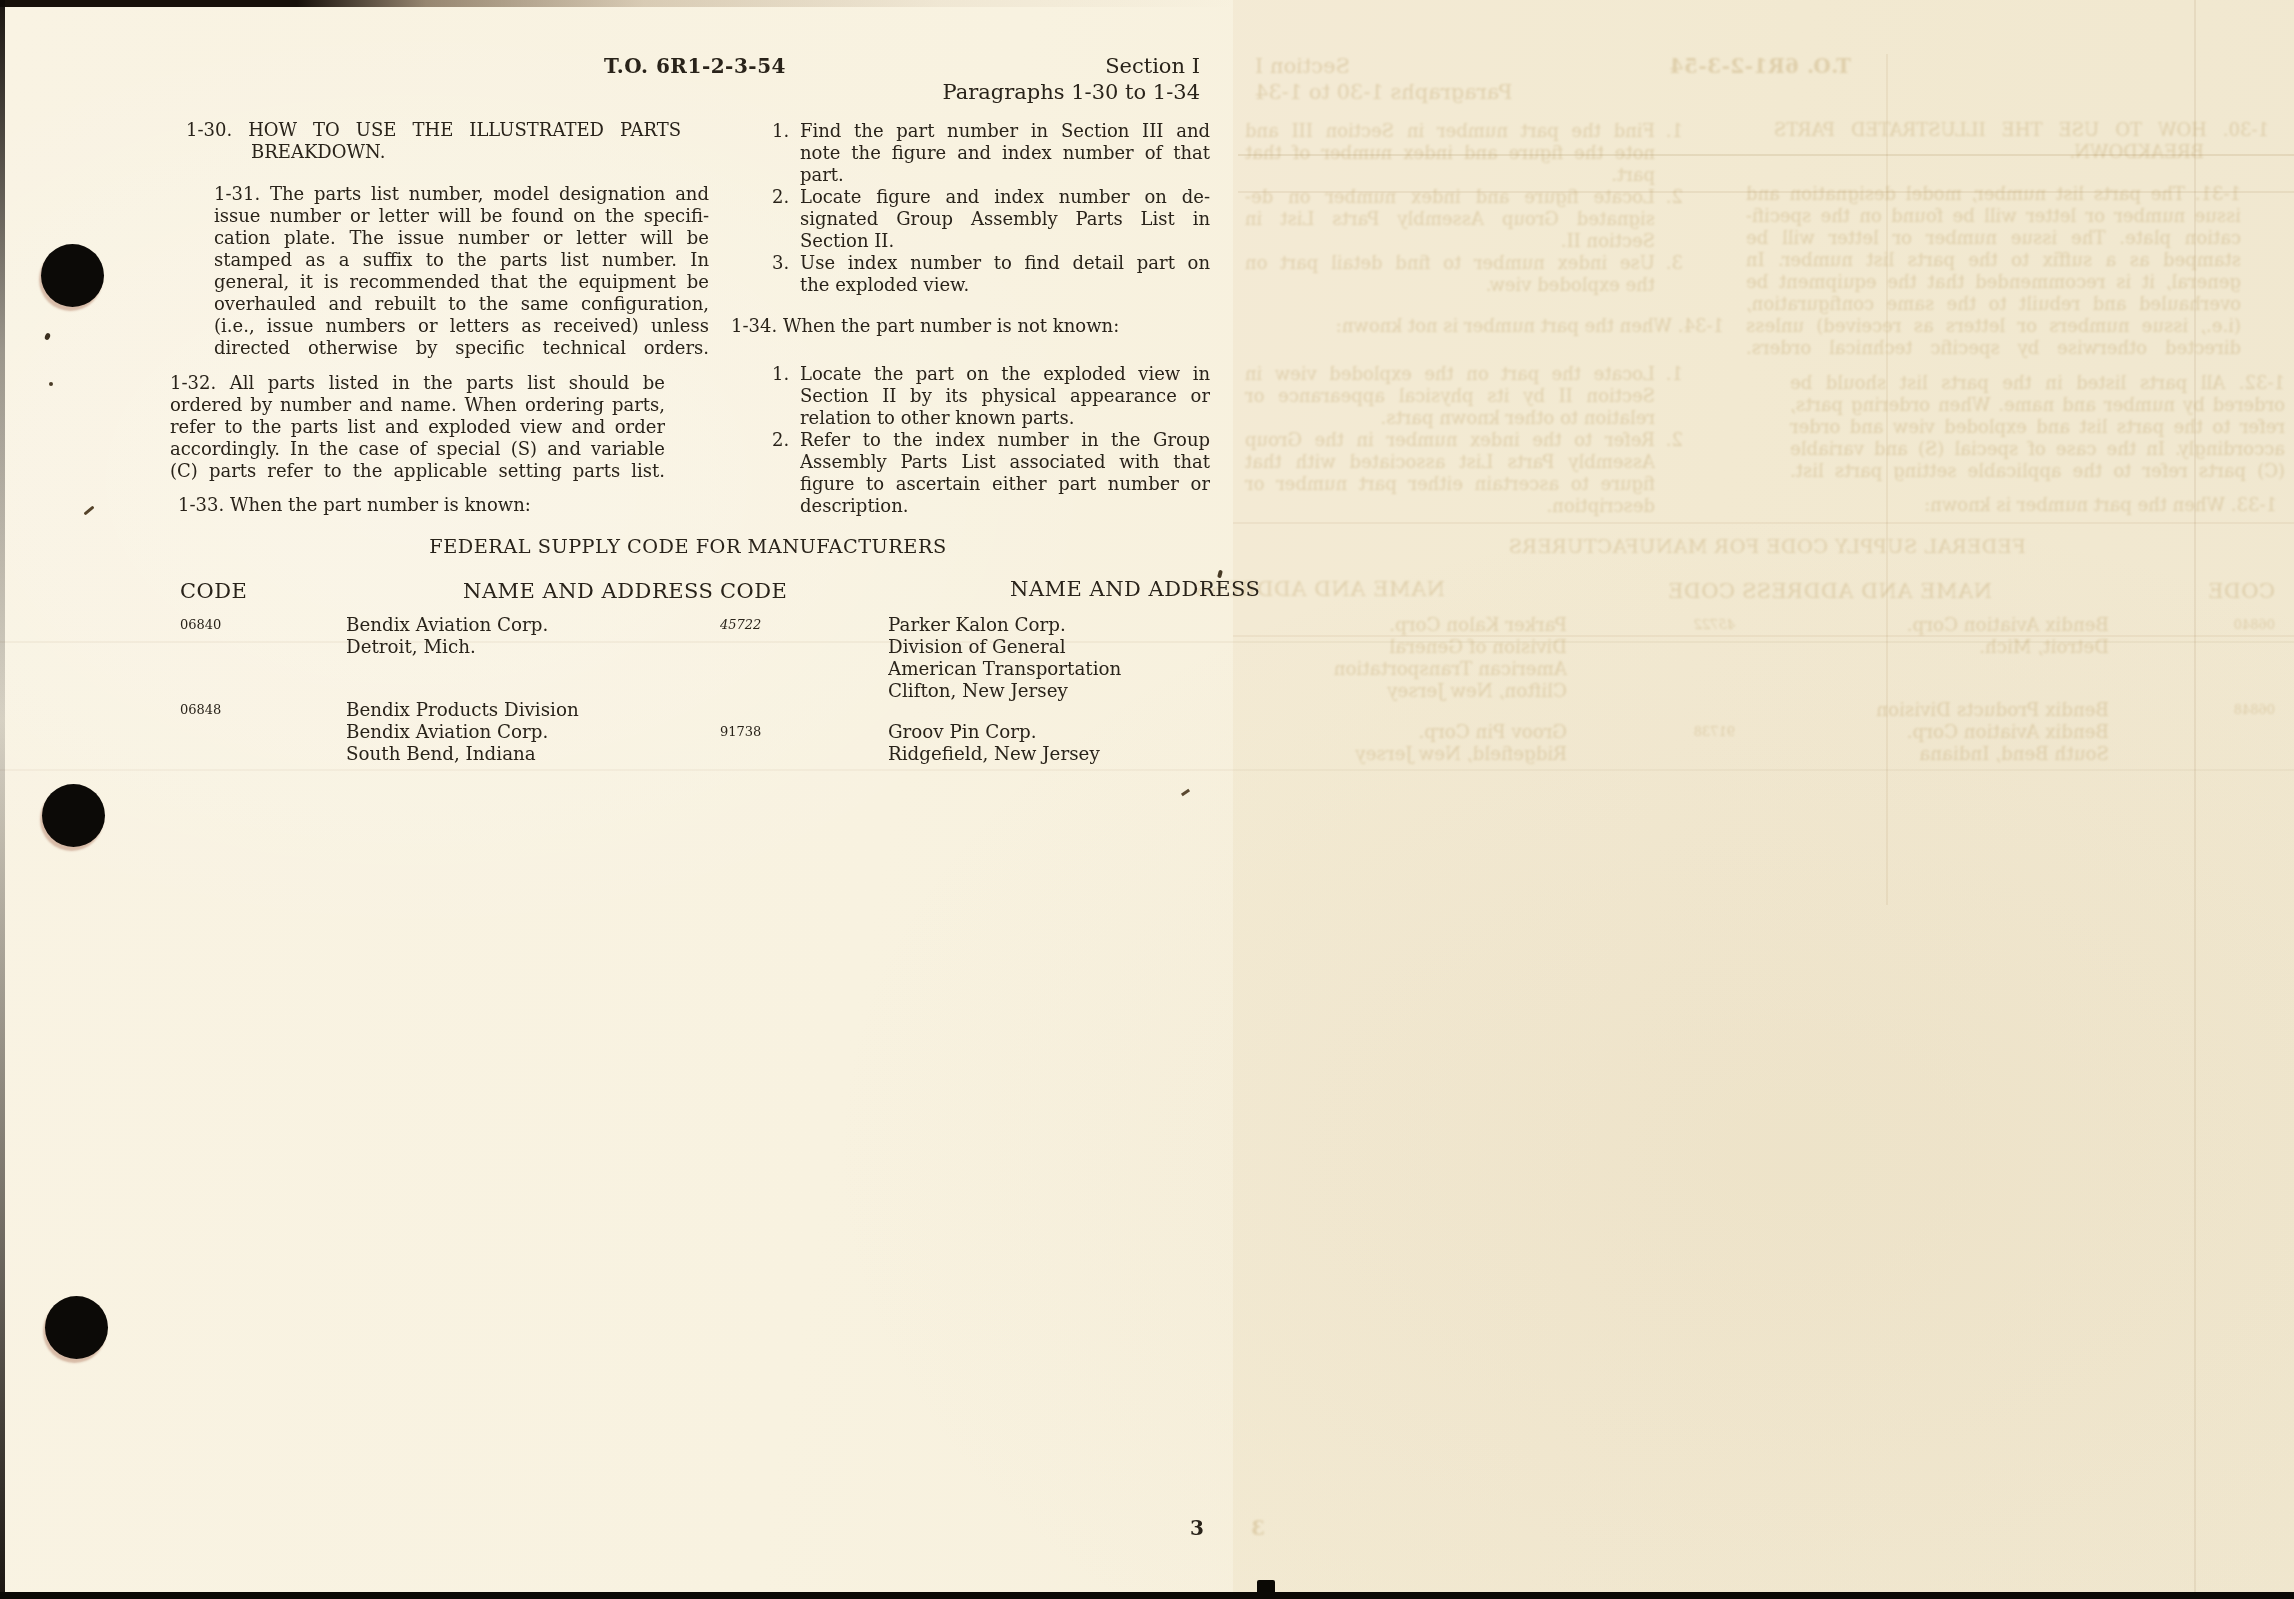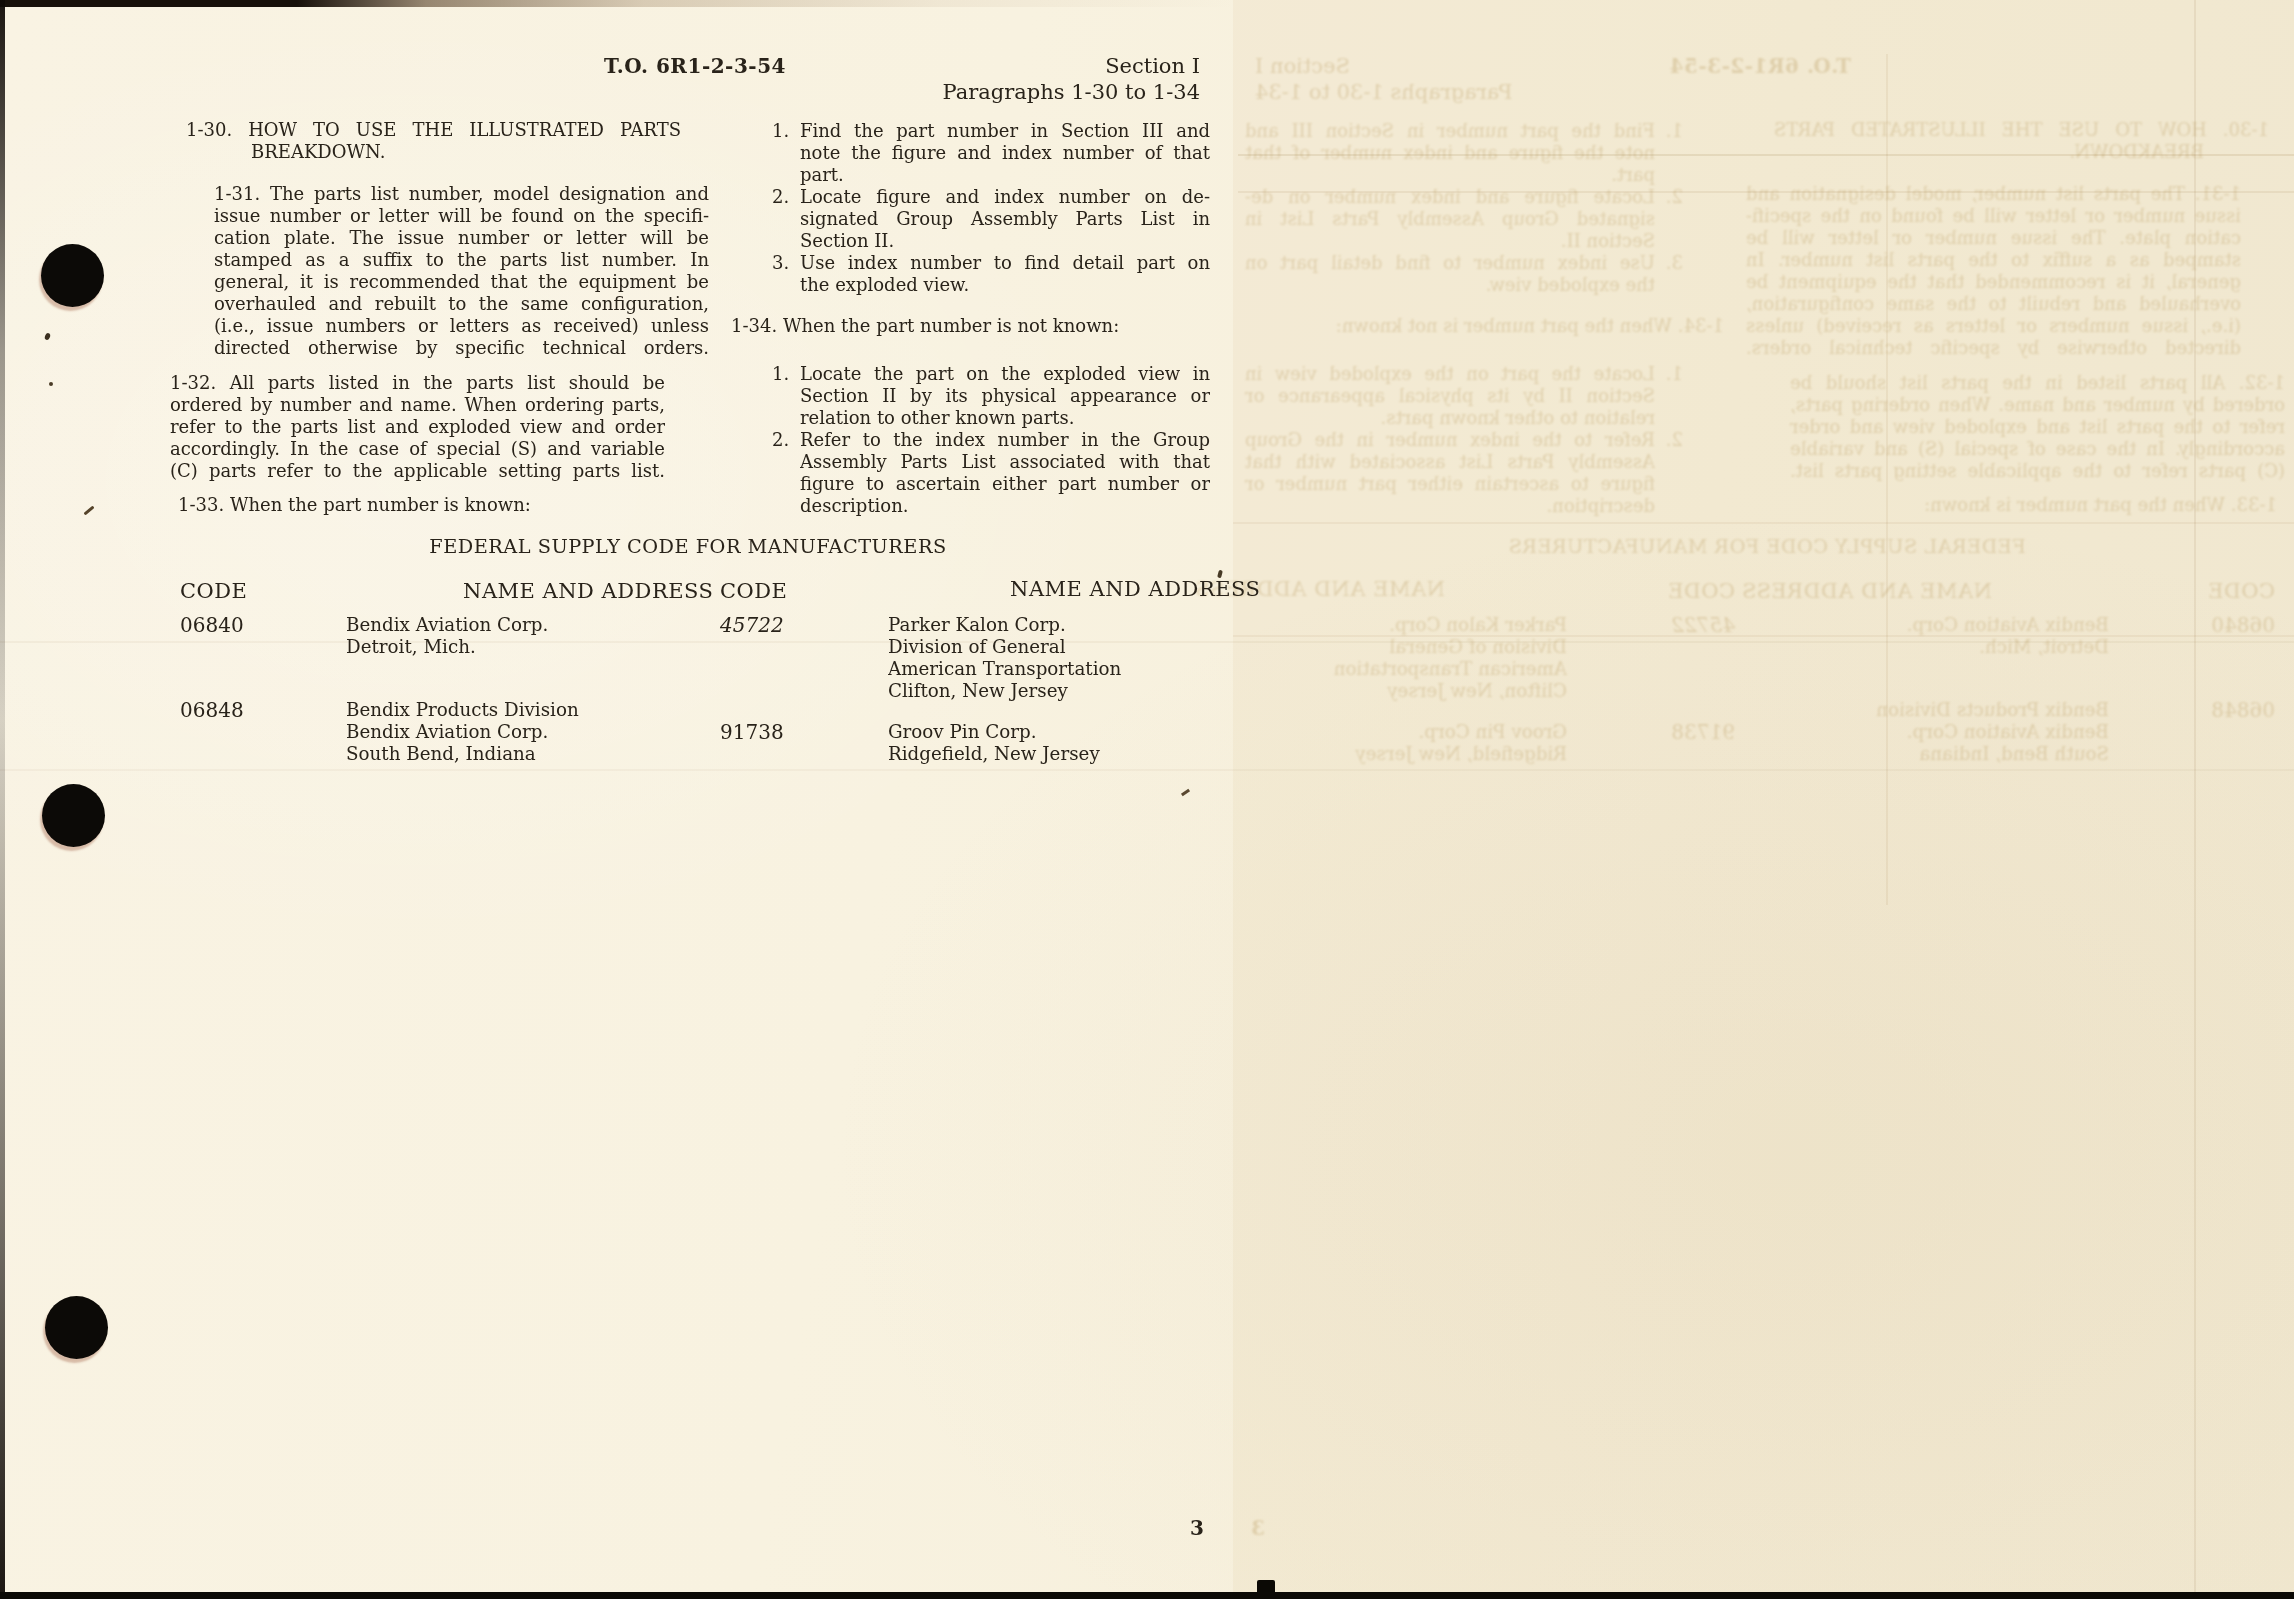--- a/index.html
+++ b/index.html
@@ -37,21 +37,21 @@
   .item  { position:relative; padding-left:28px; }
   .inum  { position:absolute; left:0; top:0; }
   .p134  { left:715px; top:315px;margin-left:16px; }
   
   .ttitle { left:178px; top:536px; width:1020px; text-align:center; font-size:19.3px; letter-spacing:0.5px; }
   .th     { font-size:21px; letter-spacing:0.5px; }
   .thc1 { left:180px;  top:580px; }
   .thn1 { left:463px;  top:580px; }
   .thc2 { left:720px;  top:580px; }
   .thn2 { left:1010px; top:578px; }
-  .code  { font-size:20px; }
+  .code  { font-size:13px; }
   .names { font-size:18.3px; width:277px; }
   .cA { left:180px; top:614px; }  .nA { left:346px; top:614px; }
   .cB { left:720px; top:614px;font-style:italic; }  .nB { left:888px; top:614px; }
   .cC { left:180px; top:699px; }  .nC { left:346px; top:699px; }
   .cD { left:720px; top:721px; }  .nD { left:888px; top:721px; }
   .pgnum { left:1190px; top:1517px; font-size:20px; font-weight:bold; }
   
   .right-tint { position:absolute; left:1233px; top:0; right:0; height:100%;
                 background:rgba(216,192,146,0.13); z-index:0; }
   .cr-h { position:absolute; height:2px; z-index:1; }

